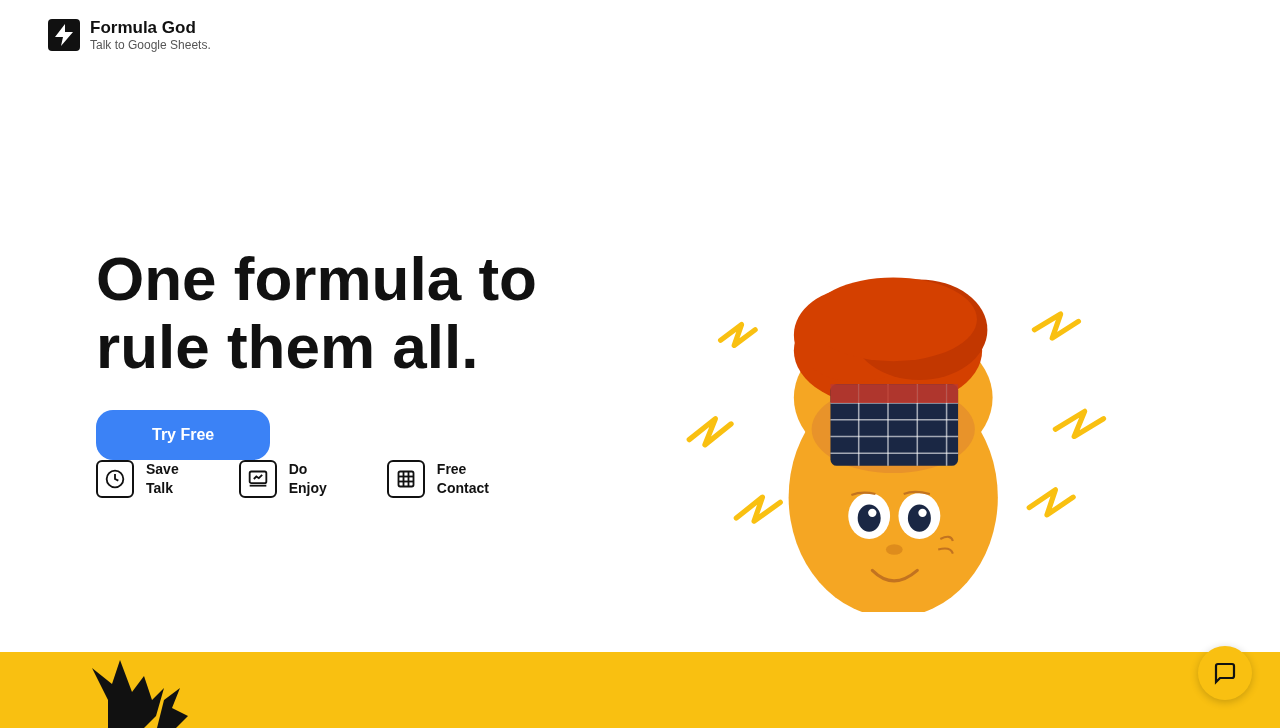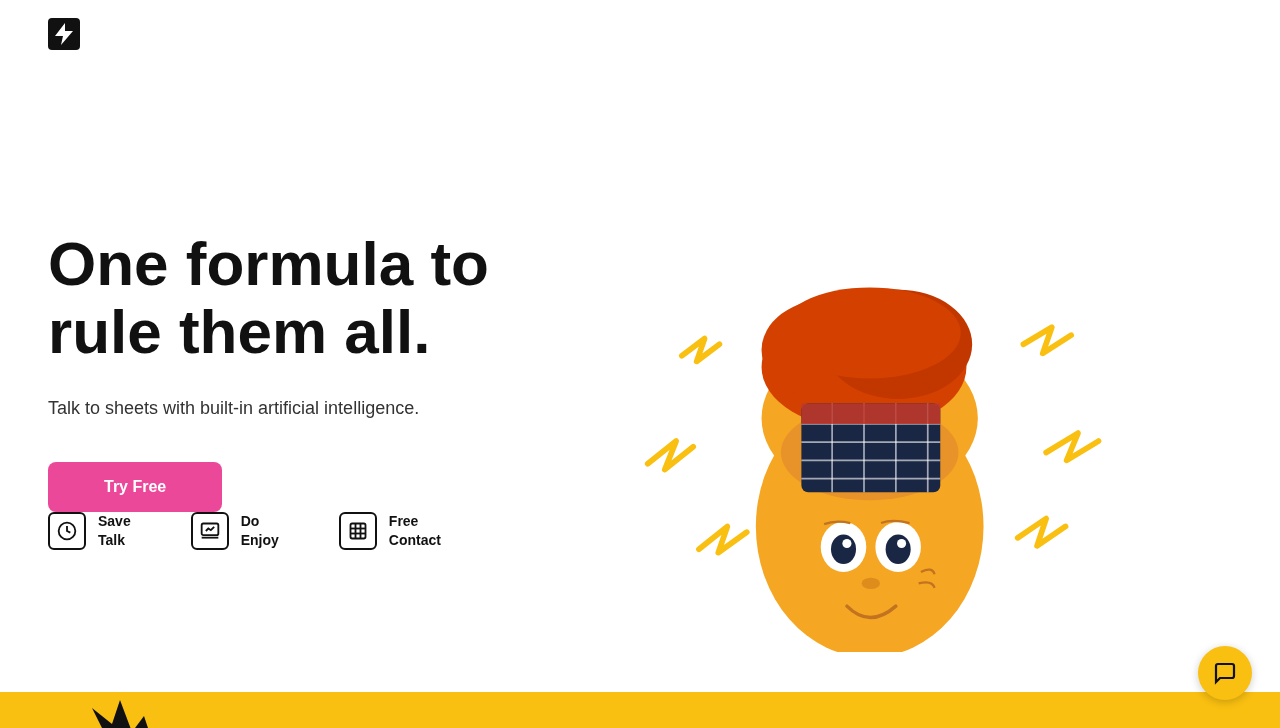--- a/index.html
+++ b/index.html
@@ -53,48 +53,48 @@
       font-size: 15px;
       color: #444;
     }
     .nav-links a.active { color: #bbb; }
 
     
     .hero {
       display: flex;
       align-items: center;
       justify-content: space-between;
-      padding: 60px 120px 40px 48px;
+      padding: 60px 120px 40px 96px;
       min-height: 580px;
     }
     .hero-left {
       max-width: 520px;
     }
     .hero-title {
       font-size: 62px;
       font-weight: 800;
       color: #111;
       line-height: 1.1;
       margin-bottom: 28px;
     }
     .hero-subtitle {
       font-size: 18px;
       color: #333;
       line-height: 1.5;
       margin-bottom: 40px;
       max-width: 380px;
     }
     .try-free-btn {
-      background: #ec4899;
+      background: #3b82f6;
       color: #fff;
       border: none;
       padding: 16px 56px;
       font-size: 16px;
       font-weight: 600;
-      border-radius: 8px;
+      border-radius: 17px;
       cursor: pointer;
       display: inline-block;
       text-align: right;
     }
 
     
     .features-row {
       display: flex;
       gap: 60px;
     }
@@ -173,27 +173,30 @@
 </head>
 <body>
 
 <nav>
   <div class="logo-area">
     <div class="logo-icon">
       <svg width="18" height="22" viewBox="0 0 18 22" fill="none" xmlns="http://www.w3.org/2000/svg">
         <path d="M10 0L0 13h8L6 22l12-14h-8L10 0z" fill="white"></path>
       </svg>
     </div>
+    <div class="logo-text-block">
+      <span class="logo-title">Formula God</span>
+      <span class="logo-subtitle">Talk to Google Sheets.</span>
+    </div>
   </div>
 </nav>
 
 <section class="hero">
   <div class="hero-left">
     <h1 class="hero-title">One formula to rule them all.</h1>
-    <p class="hero-subtitle">Talk to sheets with built-in artificial intelligence.</p>
     <button class="try-free-btn">Try Free</button>
 
     <div class="features-row">
       <div class="feature-item">
         <div class="feature-icon-box">
           <svg width="20" height="20" viewBox="0 0 24 24" fill="none" stroke="#111" stroke-width="2.2">
             <circle cx="12" cy="12" r="10"></circle>
             <polyline points="12 6 12 12 16 14"></polyline>
           </svg>
         </div>

